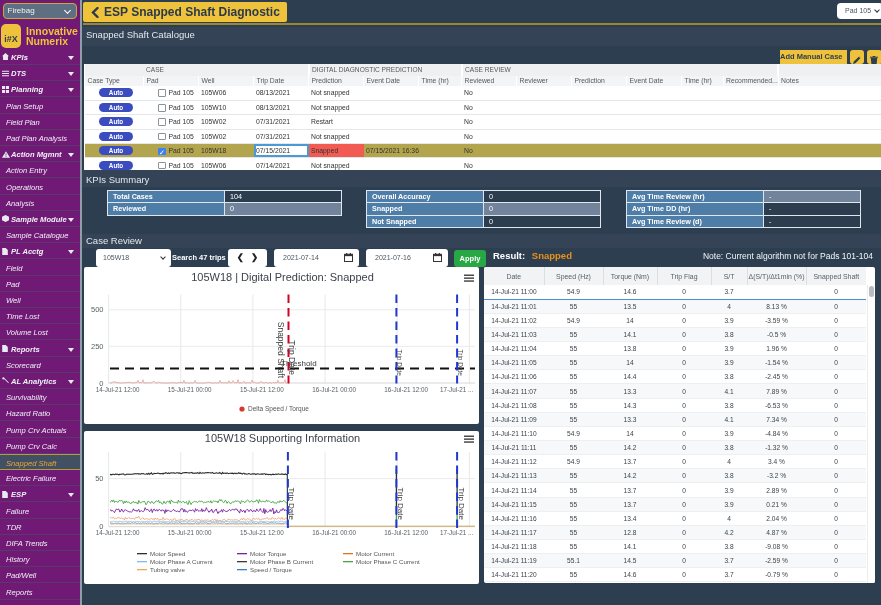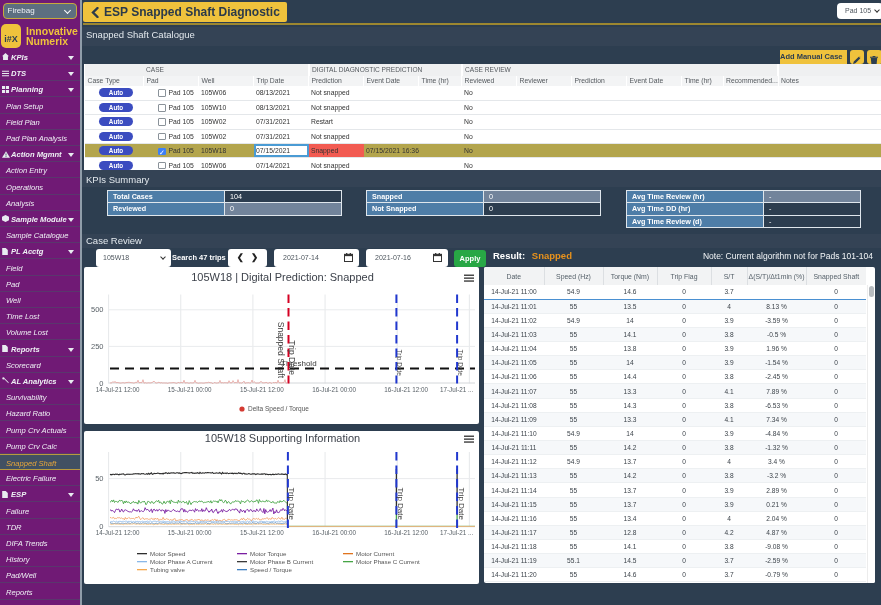--- a/index.html
+++ b/index.html
@@ -220,20 +220,24 @@
         <td class="v1">104</td>
       </tr>
       <tr>
         <td class="kl" style="width:117px">Reviewed</td>
         <td class="v2">0</td>
       </tr>
     </tbody>
   </table>
 <table class="kpi" style="left:366px">
     <tbody>
+      <tr>
+        <td class="kl" style="width:117px">Overall Accuracy</td>
+        <td class="v1">0</td>
+      </tr>
       <tr>
         <td class="kl" style="width:117px">Snapped</td>
         <td class="v2">0</td>
       </tr>
       <tr>
         <td class="kl" style="width:117px">Not Snapped</td>
         <td class="v1">0</td>
       </tr>
     </tbody>
   </table>

